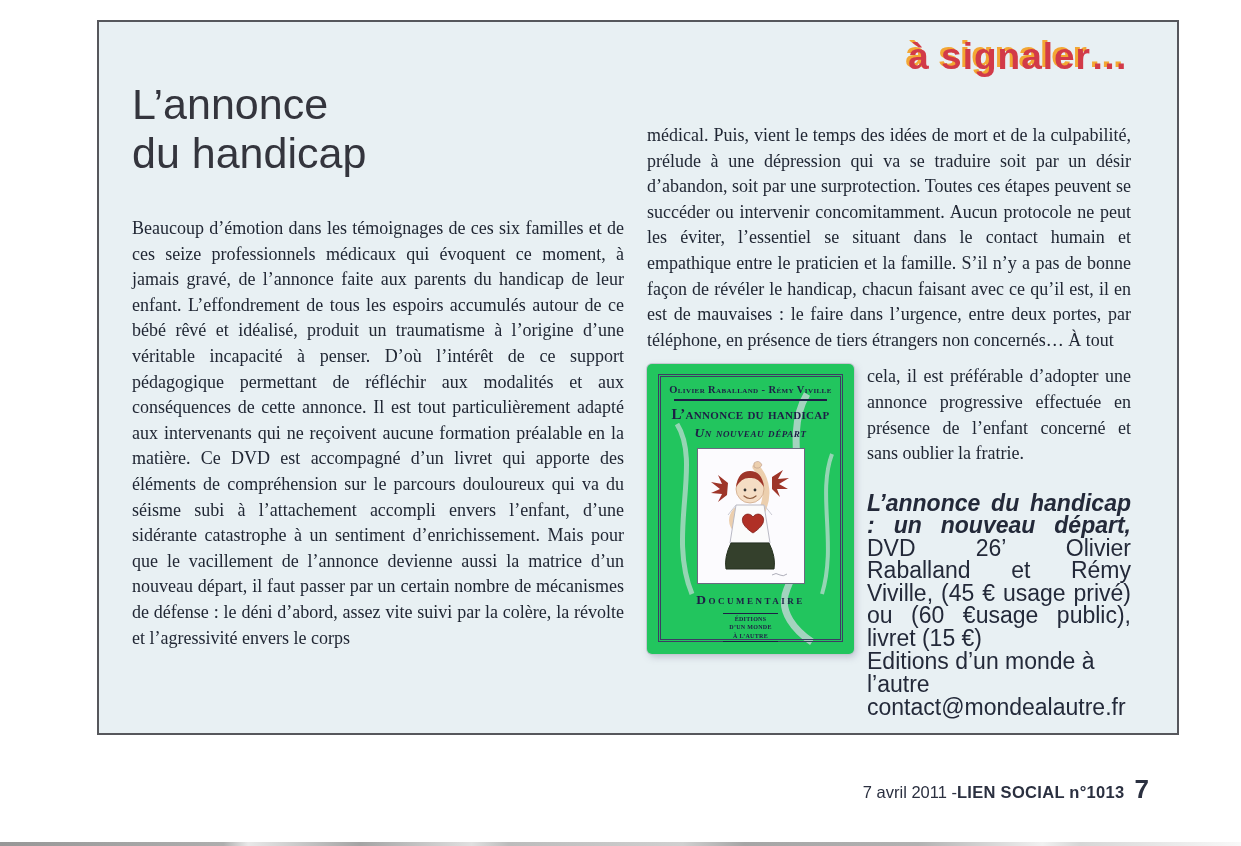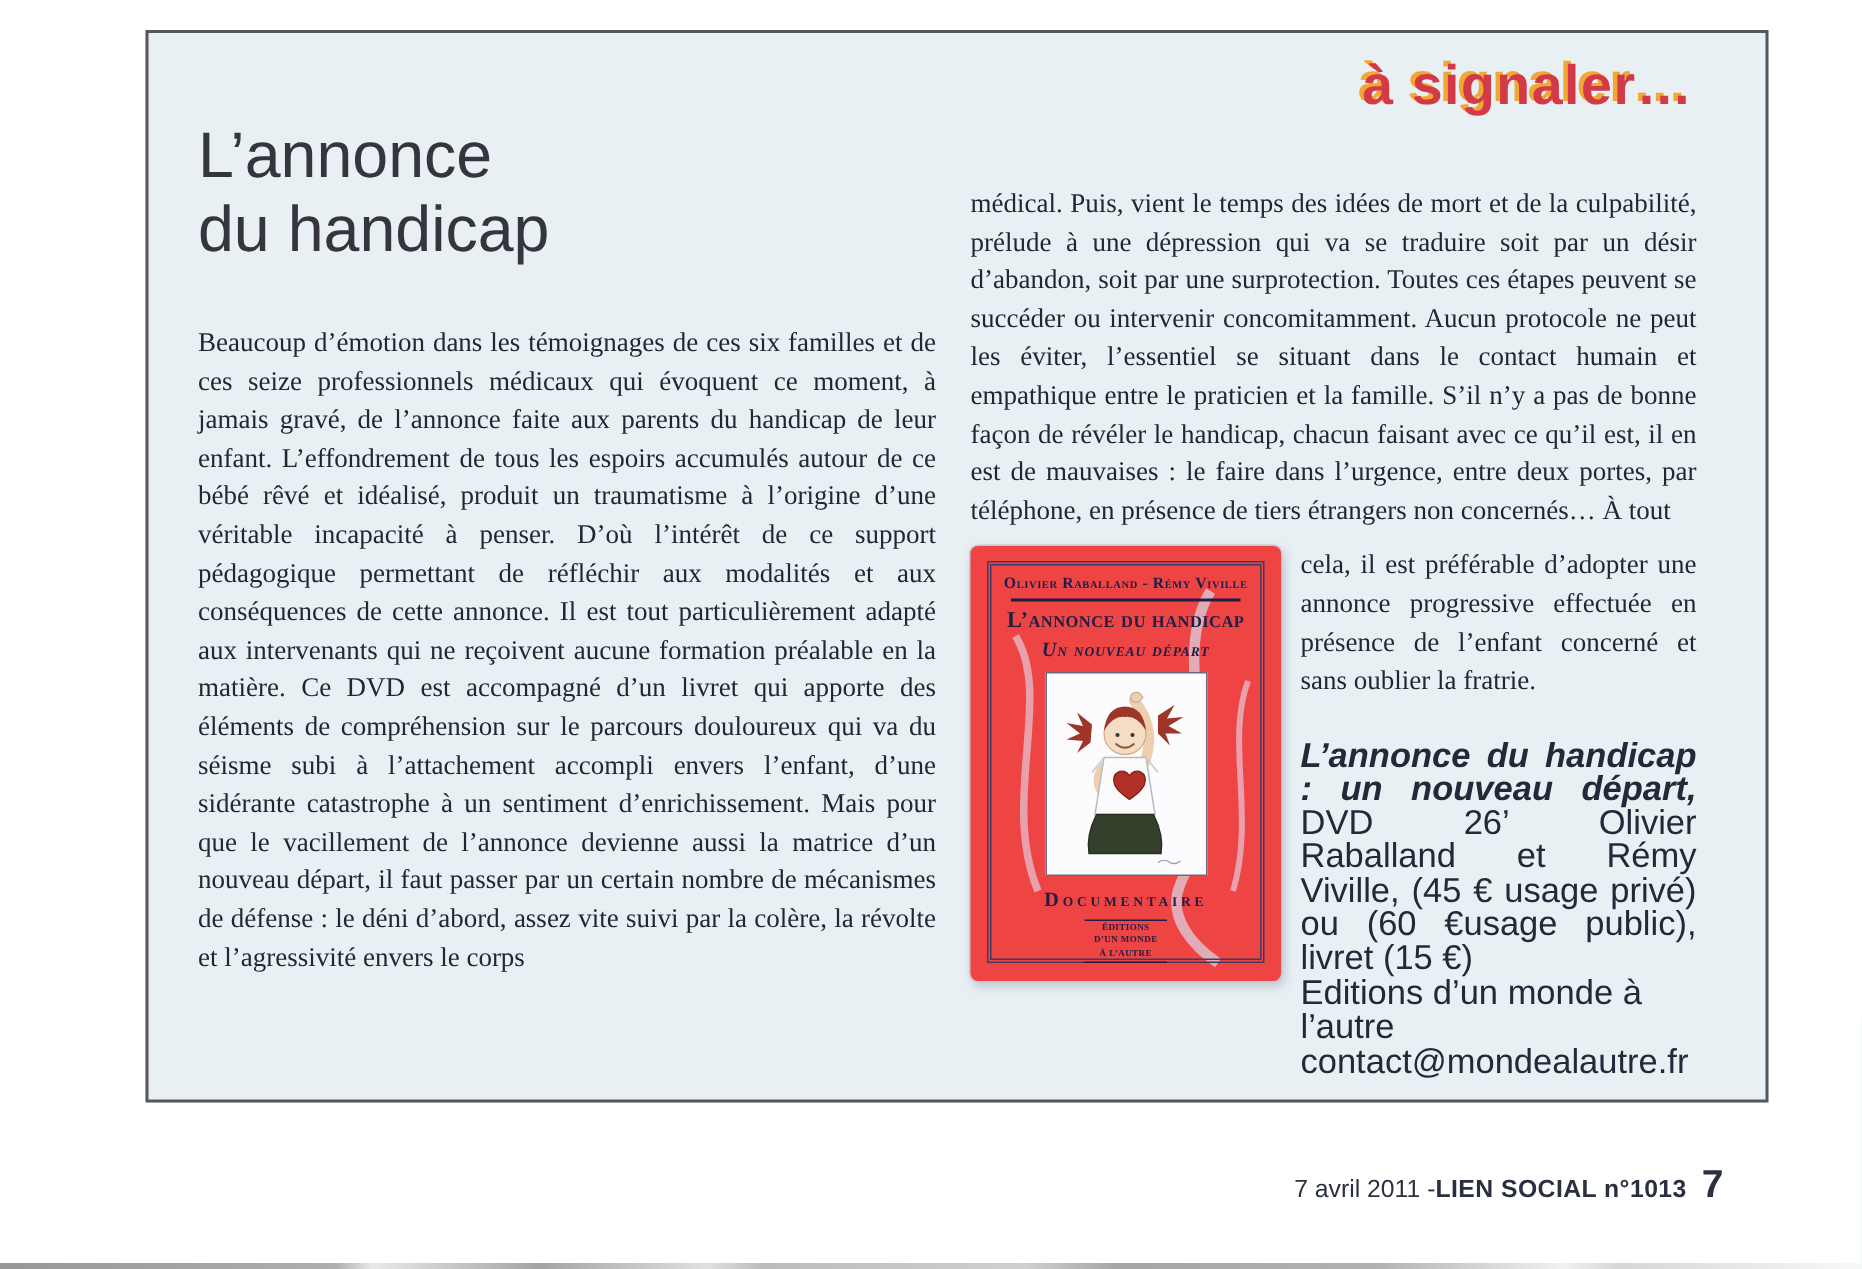--- a/index.html
+++ b/index.html
@@ -41,21 +41,21 @@
   .caption{
     margin-top:25px;font-family:"Liberation Sans",sans-serif;
     font-size:23px;line-height:22.5px;color:#232939;
   }
   .caption-main{margin:0;text-align:justify;}
   .caption-bold{font-weight:bold;font-style:italic;}
   .caption-line{margin-top:1px;}
   
   .dvd{
     flex:none;width:207px;height:290px;position:relative;
-    background:#ef4444;border-radius:5px;overflow:hidden;
+    background:#22c55e;border-radius:5px;overflow:hidden;
     box-shadow:0 0 0 1px #c6c8d2, 2px 3px 7px rgba(110,110,140,.35);
   }
   .dvd-sketch{position:absolute;inset:0;}
   .dvd-frame{
     position:absolute;left:11px;right:11px;top:10px;bottom:12px;
     border:3px double #3d3d63;display:flex;flex-direction:column;
     align-items:center;color:#1e1e46;
   }
   .dvd-authors{
     margin-top:7px;font-family:"Liberation Serif",serif;font-weight:bold;

